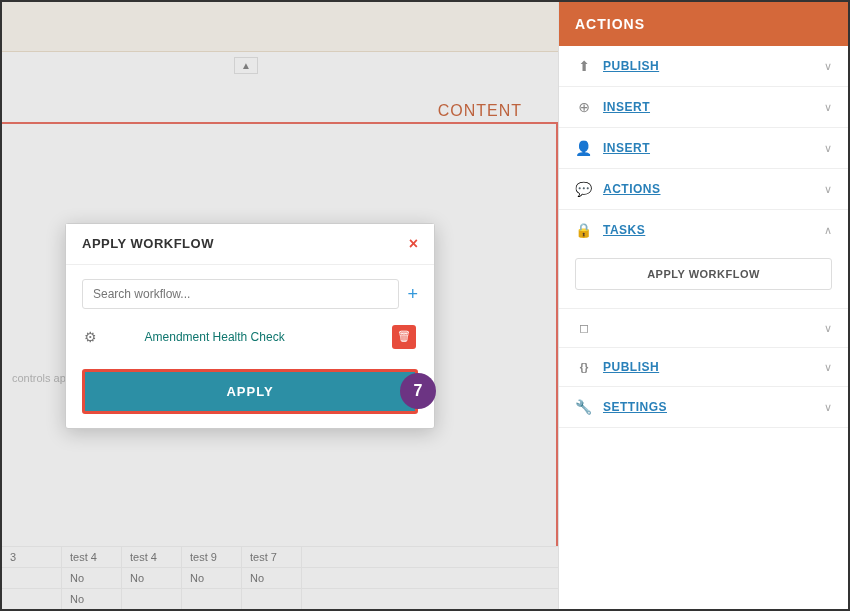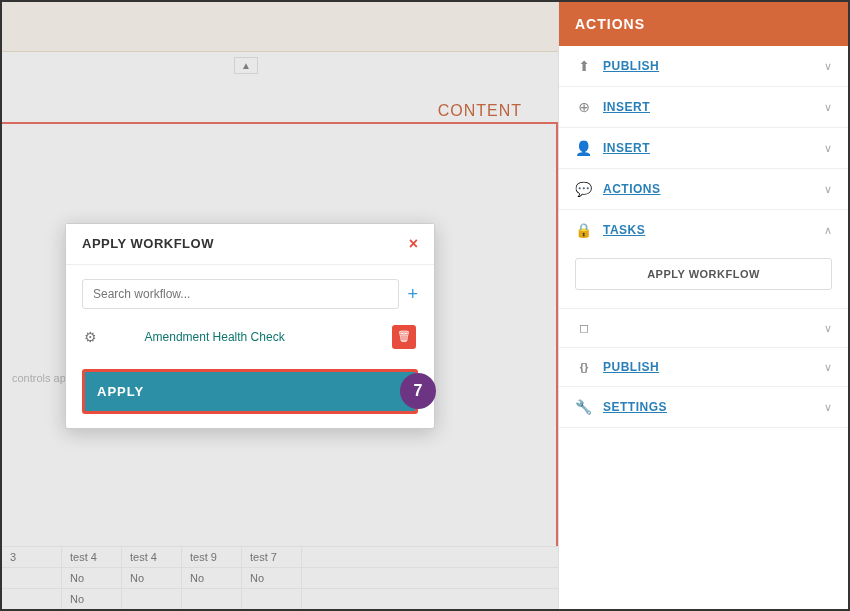--- a/index.html
+++ b/index.html
@@ -202,21 +202,21 @@
       margin-top: 14px;
       padding: 12px;
       background: #2c8fa5;
       color: #fff;
       border: 3px solid #e74c3c;
       border-radius: 3px;
       font-size: 13px;
       font-weight: 700;
       letter-spacing: 1px;
       cursor: pointer;
-      text-align: left;
+      text-align: center;
     }
 
     
     .badge-7 {
       position: absolute;
       right: -18px;
       top: 50%;
       transform: translateY(-50%);
       width: 36px;
       height: 36px;

